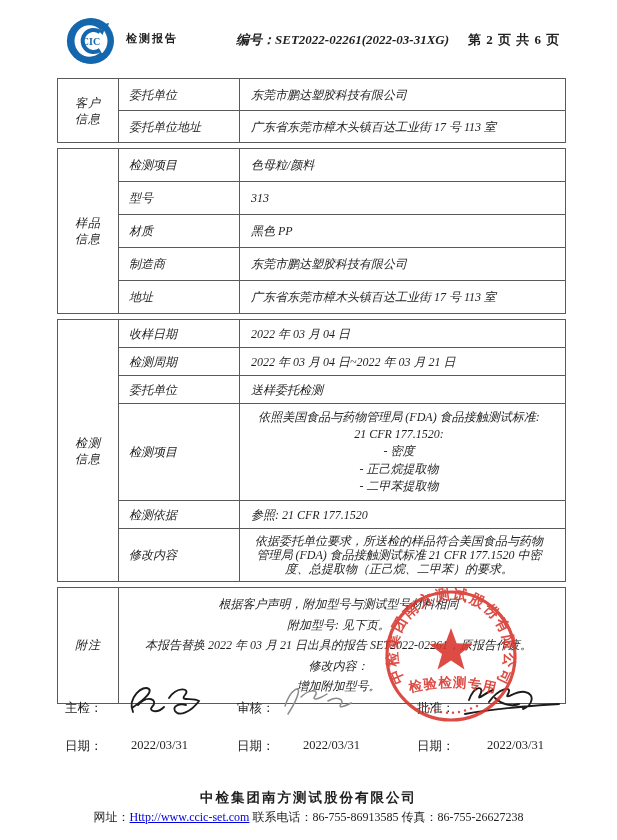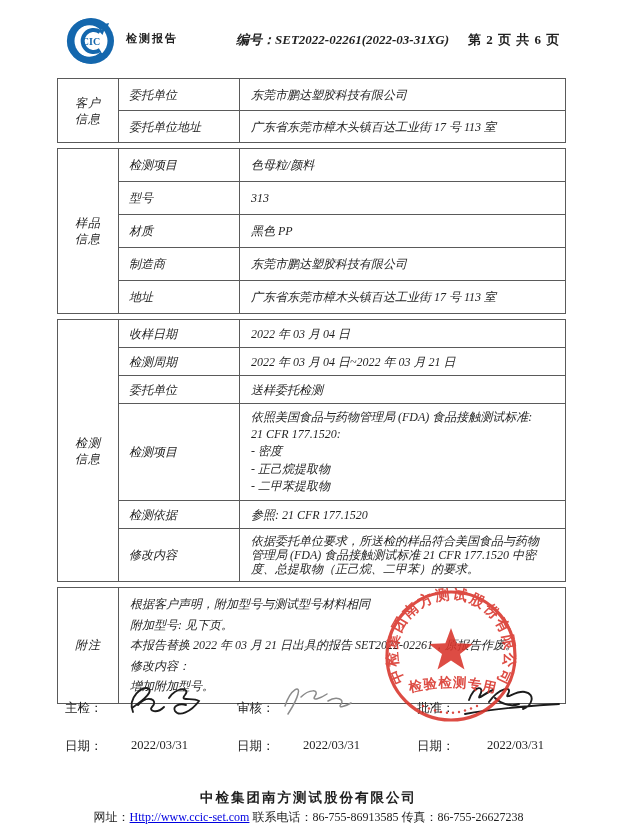--- a/index.html
+++ b/index.html
@@ -13,21 +13,21 @@
   .hdr-title{position:absolute;left:126px;top:31px;font-size:11px;font-weight:bold;letter-spacing:2px;}
   .hdr-no{position:absolute;left:236px;top:31px;font-size:13px;font-weight:bold;white-space:nowrap;font-style:italic;}
   .hdr-page{position:absolute;left:468px;top:31px;font-size:13px;font-weight:bold;letter-spacing:1px;white-space:nowrap;}
   
   .tables{position:absolute;left:57px;top:78px;width:509px;font-style:italic;}
   table{border-collapse:collapse;width:100%;table-layout:fixed;margin-bottom:5px;}
   td{border:1px solid #5a5a5a;font-size:12px;vertical-align:middle;padding:2px 18px;line-height:16px;}
   td.sec{width:52px;text-align:center;white-space:pre-line;letter-spacing:1px;padding:2px 4px;}
   td.lbl{width:92px;padding-left:10px;}
   td.val{padding-left:11px;}
-  .ml{white-space:pre-line;line-height:17px;padding-top:5px;padding-bottom:5px;}
+  .ml{white-space:pre-line;line-height:17px;padding-top:5px;padding-bottom:5px;text-align:center;}
   .t1 td.lbl,.t1 td.val{height:27px;}
   .t2 td.lbl,.t2 td.val{height:28px;}
   .t3 tr.short td.lbl,.t3 tr.short td.val{height:23px;}
   .t3 td.items{line-height:17.2px;}
   .t3 td.concl{line-height:14px;}
   .t4 td.val{line-height:20.5px;padding-top:6px;padding-bottom:6px;margin-left:48px;}
   
   .sigrow{position:absolute;left:57px;top:692px;width:509px;height:46px;font-size:12.5px;}
   .siglabel{position:absolute;top:8px;white-space:nowrap;}
   .sig-svg{position:absolute;}

